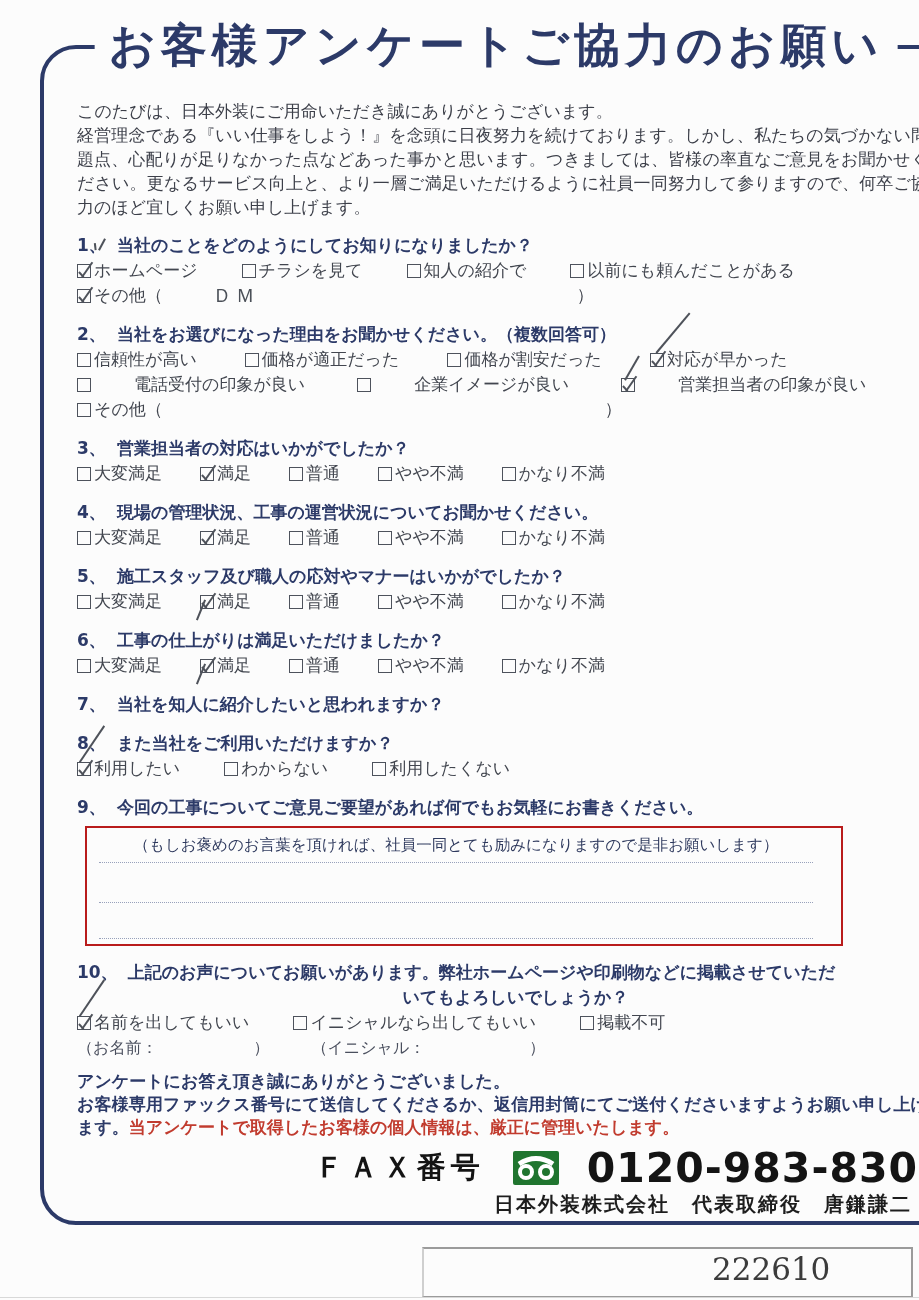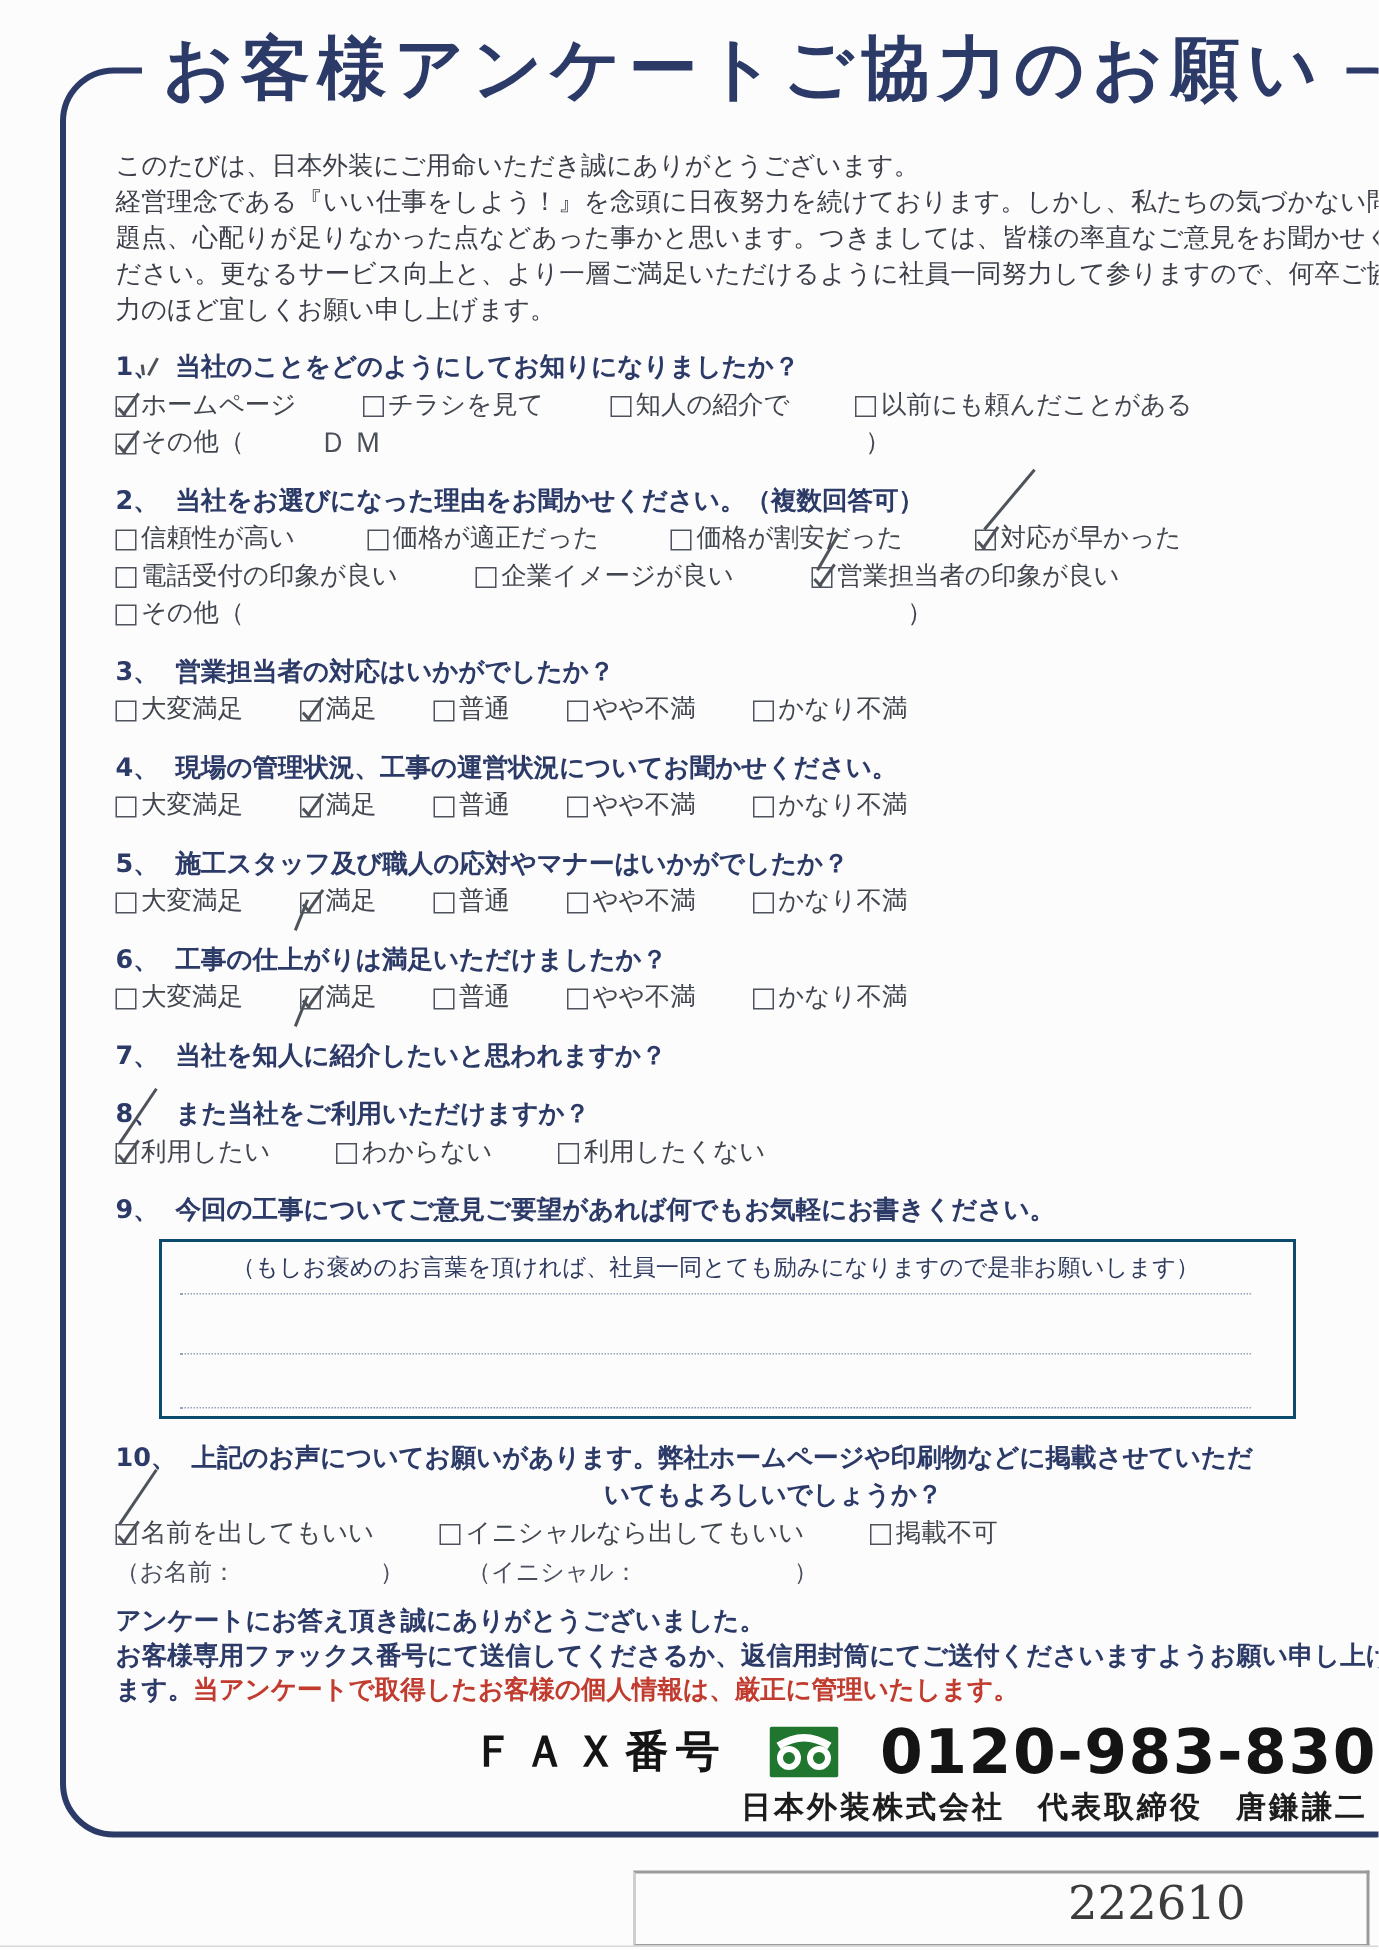--- a/index.html
+++ b/index.html
@@ -9,36 +9,36 @@
   .title { position: absolute; top: -34px; left: 50%; transform: translateX(-50%); background: #fcfcfc; padding: 0 14px; font-size: 46px; font-weight: bold; color: #2c3a68; white-space: nowrap; letter-spacing: 5px; }
   .intro { font-size: 17px; line-height: 24px; color: #3c3f49; text-align: justify; margin: 0; }
   .q { margin-top: 14px; position: relative; }
   .q-head { font-size: 17px; font-weight: bold; color: #2c3a68; line-height: 25px; position: relative; }
   .q-head .qnum { display: inline-block; min-width: 30px; margin-right: 10px; }
   .q-head2 { font-size: 17px; font-weight: bold; color: #2c3a68; line-height: 25px; padding-left: 26px; text-align: center; }
   .row { display: flex; align-items: center; line-height: 25px; font-size: 17px; color: #42464f; position: relative; flex-wrap: nowrap; }
   .opt { display: inline-flex; align-items: center; margin-right: 44px; white-space: nowrap; position: relative; }
   .r-sat .opt { margin-right: 38px; }
   .r-q2a .opt { margin-right: 48px; }
-  .r-q2b .opt { margin-right: 52px; }
+  .r-q2b .opt { margin-right: 52px; gap: 40px; }
   .cb { position: relative; width: 14px; height: 14px; border: 1.6px solid #4d525c; margin-right: 3px; flex: none; background: transparent; }
   .cb.checked::before { content: ""; position: absolute; left: 1px; top: 6px; width: 7px; height: 1.8px; background: #4e525a; transform: rotate(48deg); transform-origin: left center; }
   .cb.checked::after { content: ""; position: absolute; left: 4px; top: 11px; width: 18px; height: 1.8px; background: #4e525a; transform: rotate(-55deg); transform-origin: left center; }
   .tail { position: absolute; display: none; width: 1.8px; background: #4e525a; }
   .cb.checked + .tail { display: block; }
   .tail-up    { height: 44px; left: 14px; top: -34px; transform: rotate(34deg); }
   .tail-up-lg { height: 52px; left: 22px; top: -40px; transform: rotate(40deg); }
   .tail-up-sm { height: 28px; left: 10px; top: -18px; transform: rotate(30deg); }
   .tail-down  { height: 22px; left: 0px;  top: 10px;  transform: rotate(22deg); }
   .numchk { position: absolute; left: 24px; top: 5px; width: 2px; height: 13px; background: #4e525a; transform: rotate(28deg); }
   .numchk::before { content: ""; position: absolute; left: -5px; top: 8px; width: 2px; height: 7px; background: #4e525a; transform: rotate(-35deg); }
   .hand { font-size: 19px; color: #4b5058; margin-left: 6px; letter-spacing: 4px; }
   .sp1 { display: inline-block; width: 318px; }
   .sp2 { display: inline-block; width: 398px; }
-  .fbx { margin-top: 6px; margin-left: 29px; width: 758px; height: 120px; border: 2px solid #0c4a6e; padding: 6px 26px 0 10px; background: transparent; }
+  .fbx { margin-top: 6px; margin-left: 8px; width: 758px; height: 120px; border: 2px solid #b91c1c; padding: 6px 26px 0 10px; background: transparent; }
   .fbx-note { text-align: center; font-size: 15.5px; color: #2f3a5e; line-height: 22px; }
   .dln { border-bottom: 1.5px dotted #98a1bb; margin: 0 2px; }
   .dln1 { height: 7px; } .dln2 { height: 40px; } .dln3 { height: 36px; }
   .fields { display: flex; font-size: 16px; color: #4a4f5e; line-height: 23px; margin-top: 1px; }
   .fld { margin-right: 42px; text-align: right; }
   .fsp1 { display: inline-block; width: 96px; }
   .fsp2 { display: inline-block; width: 104px; }
   .foot { margin-top: 11px; font-size: 17px; font-weight: bold; color: #2c3a68; line-height: 23px; text-align: justify; }
   .red { color: #c13b2e; }
   .faxrow { display: flex; align-items: center; justify-content: flex-end; gap: 28px; margin-top: 5px; padding-right: 10px; }

